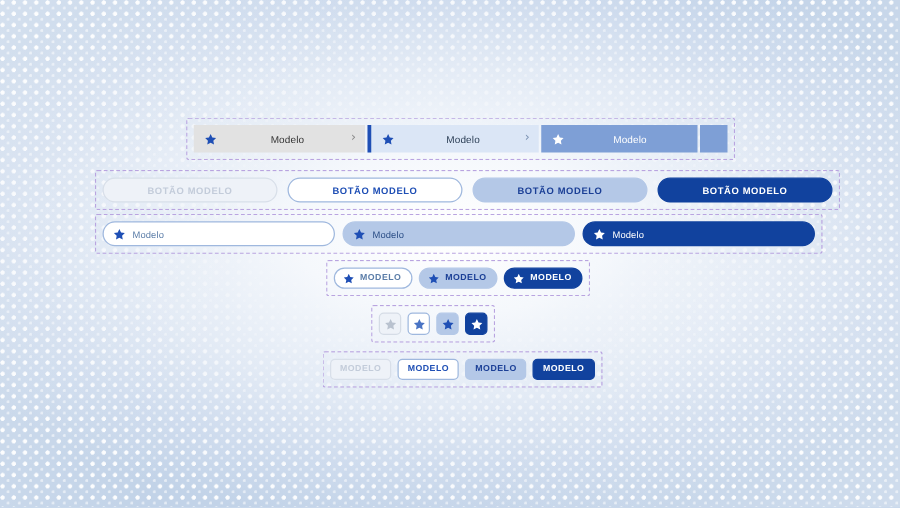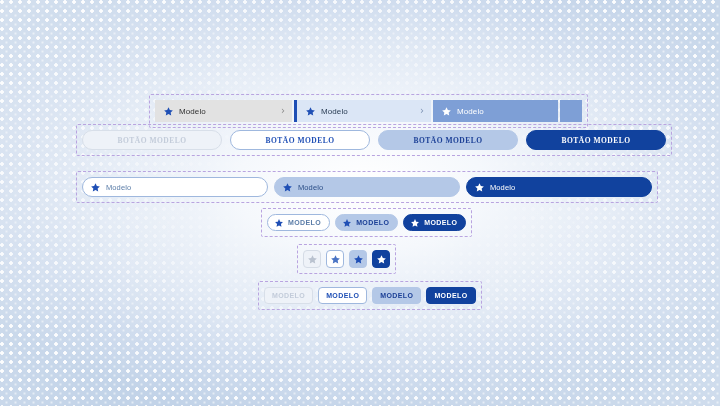--- a/index.html
+++ b/index.html
@@ -44,20 +44,21 @@
   
   .row {
     position: absolute;
     display: flex;
     align-items: center;
   }
   .sel {
     border: 1px dashed #b9a4e0;
     padding: 5px;
     border-radius: 2px;
+    text-align: center;
   }
 
   
   #row1 { left: 149px; top: 94px; }
   #row1 .group { display: flex; align-items: center; gap: 2px; }
 
   .listitem {
     height: 22px;
     display: flex;
     align-items: center;
@@ -77,21 +78,21 @@
   .li-default { width: 137px; background: #e2e2e2; color: #333; }
   .li-default .chev { color: #8a8a8a; }
 
   .li-hover   { width: 137px; background: #dbe6f6; color: #2b3e55; border-left: 3px solid #1f4fb5; }
   .li-hover .chev { color: #7d93b4; }
 
   .li-active  { width: 125px; background: #7e9fd6; color: #ffffff; }
   .li-tail    { width: 22px; height: 22px; background: #7e9fd6; }
 
   
-  #row2 { left: 76px; top: 124px; font-family: Liberation Serif, serif; }
+  #row2 { left: 76px; top: 136px; }
   #row2 .group { display: flex; align-items: center; gap: 8px; }
 
   .pill {
     height: 20px;
     border-radius: 11px;
     display: flex;
     align-items: center;
     justify-content: center;
     font-size: 7.5px;
     font-weight: bold;

